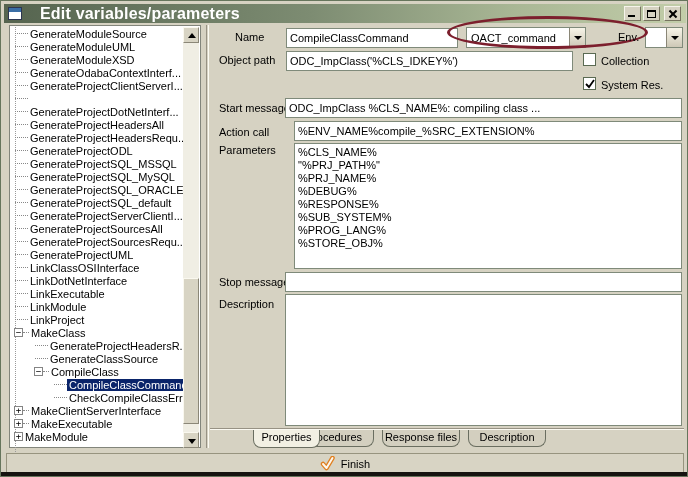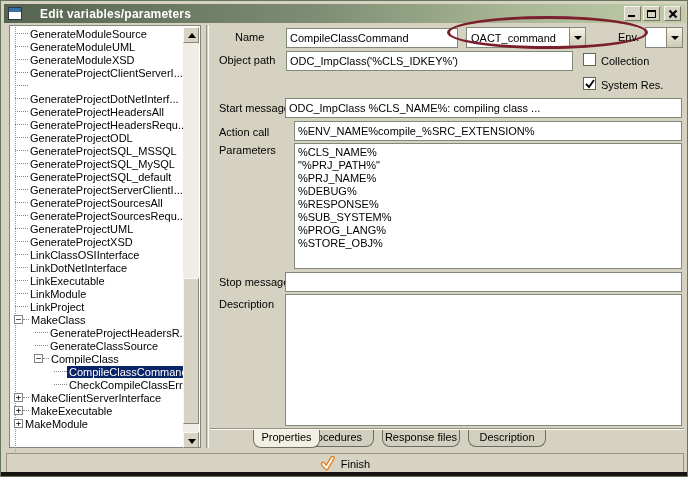--- a/index.html
+++ b/index.html
@@ -12,21 +12,21 @@
   }
 
   
   .titlebar {
     position:absolute; left:3px; top:3px; width:682px; height:19px;
     background:linear-gradient(to right,#55644f 0%,#7d8c72 45%,#a9b795 75%,#c2cda9 100%);
     display:flex; align-items:center; padding-left:4px;
   }
   .app-icon { width:14px; height:13px; background:#fff; border:1px solid #2c3650; position:relative; margin-right:5px; }
   .app-icon::before { content:""; position:absolute; left:0; top:0; right:0; height:4px; background:#3a6ea5; }
-  .title-text { color:#fff; font-weight:bold; font-size:12px; letter-spacing:.2px;padding-left:13px; }
+  .title-text { color:#fff; font-weight:bold; font-size:16px; letter-spacing:.2px;padding-left:13px; }
   .winbtns { position:absolute; right:5px; top:2px; display:flex; }
   .winbtn {
     width:17px; height:15px; background:#d6d2c2; margin-left:2px;
     border:1px solid; border-color:#f5f3ea #77745f #77745f #f5f3ea;
     position:relative; cursor:default;
   }
   .winbtn.close { margin-left:4px; }
   .glyph-min { position:absolute; left:3px; bottom:3px; width:7px; height:2px; background:#000; }
   .glyph-max { position:absolute; left:3px; top:3px; width:9px; height:8px; border:1px solid #000; border-top:2px solid #000; }
   .glyph-x::before, .glyph-x::after { content:""; position:absolute; left:7px; top:2px; width:2px; height:10px; background:#000; }
@@ -146,20 +146,24 @@
         <div class="trow">
           <span class="tdash" style="width: 13px; margin-left: 4px;"></span>
           <span class="tlabel">GenerateModuleUML</span>
         </div>
         <div class="trow">
           <span class="tdash" style="width: 13px; margin-left: 4px;"></span>
           <span class="tlabel">GenerateModuleXSD</span>
         </div>
         <div class="trow">
           <span class="tdash" style="width: 13px; margin-left: 4px;"></span>
+          <span class="tlabel">GenerateOdabaContextInterf...</span>
+        </div>
+        <div class="trow">
+          <span class="tdash" style="width: 13px; margin-left: 4px;"></span>
           <span class="tlabel">GenerateProjectClientServerI...</span>
         </div>
         <div class="trow">
           <span class="tdash" style="width: 13px; margin-left: 4px;"></span>
         </div>
         <div class="trow">
           <span class="tdash" style="width: 13px; margin-left: 4px;"></span>
           <span class="tlabel">GenerateProjectDotNetInterf...</span>
         </div>
         <div class="trow">
@@ -177,41 +181,41 @@
         <div class="trow">
           <span class="tdash" style="width: 13px; margin-left: 4px;"></span>
           <span class="tlabel">GenerateProjectSQL_MSSQL</span>
         </div>
         <div class="trow">
           <span class="tdash" style="width: 13px; margin-left: 4px;"></span>
           <span class="tlabel">GenerateProjectSQL_MySQL</span>
         </div>
         <div class="trow">
           <span class="tdash" style="width: 13px; margin-left: 4px;"></span>
+          <span class="tlabel">GenerateProjectSQL_ORACLE</span>
+        </div>
+        <div class="trow">
+          <span class="tdash" style="width: 13px; margin-left: 4px;"></span>
           <span class="tlabel">GenerateProjectSQL_default</span>
         </div>
         <div class="trow">
           <span class="tdash" style="width: 13px; margin-left: 4px;"></span>
           <span class="tlabel">GenerateProjectServerClientI...</span>
         </div>
         <div class="trow">
           <span class="tdash" style="width: 13px; margin-left: 4px;"></span>
           <span class="tlabel">GenerateProjectSourcesAll</span>
         </div>
         <div class="trow">
           <span class="tdash" style="width: 13px; margin-left: 4px;"></span>
           <span class="tlabel">GenerateProjectSourcesRequ...</span>
         </div>
         <div class="trow">
           <span class="tdash" style="width: 13px; margin-left: 4px;"></span>
           <span class="tlabel">GenerateProjectUML</span>
-        </div>
-        <div class="trow">
-          <span class="tdash" style="width: 13px; margin-left: 4px;"></span>
-          <span class="tlabel">GenerateProjectXSD</span>
         </div>
         <div class="trow">
           <span class="tdash" style="width: 13px; margin-left: 4px;"></span>
           <span class="tlabel">LinkClassOSIInterface</span>
         </div>
         <div class="trow">
           <span class="tdash" style="width: 13px; margin-left: 4px;"></span>
           <span class="tlabel">LinkDotNetInterface</span>
         </div>
         <div class="trow">

